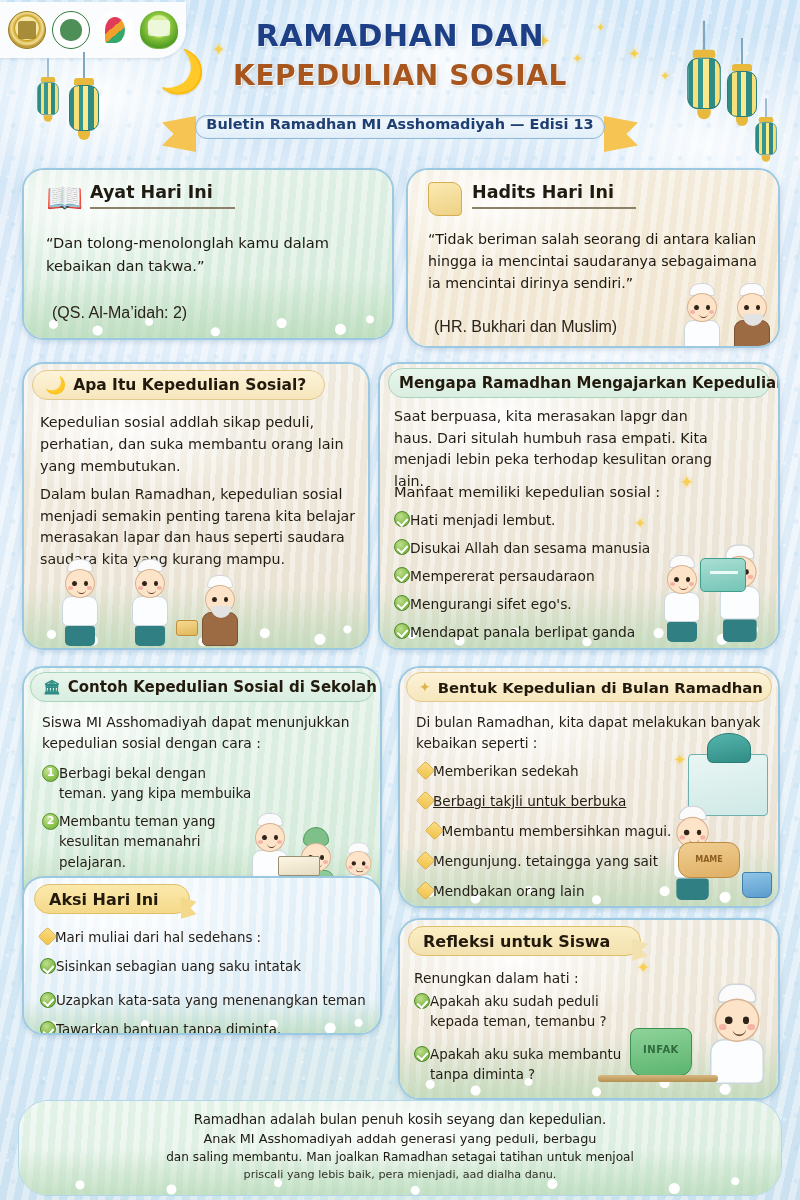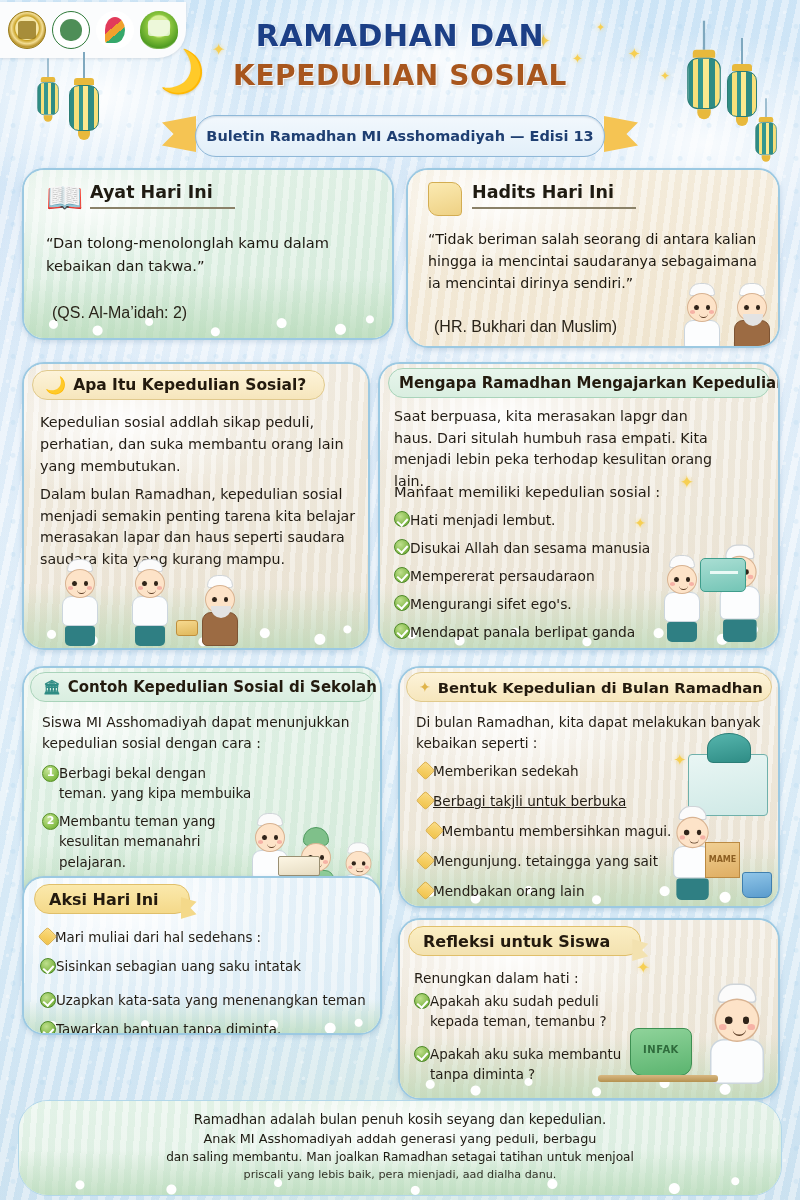--- a/index.html
+++ b/index.html
@@ -75,25 +75,25 @@
     font-weight: bold;
     font-size: 28px;
     letter-spacing: .6px;
     margin-top: 6px;
     color: #a8561d;
     text-shadow: 1px 1px 0 rgba(255,255,255,.85), 2px 2px 3px rgba(120,70,20,.22);
   }
 
   .subtitle-ribbon {
     position: absolute; left: 50%; transform: translateX(-50%);
-    top: 115px; width: 410px; height: 42px;
+    top: 115px; width: 410px; height: 24px;
     background: linear-gradient(180deg,#f2f8fd,#e2eff9);
     border: 1.6px solid #8fb8d8;
     border-radius: 22px;
-    display: flex; align-items: center; justify-content: center;
+    display: flex; align-items: flex-start; justify-content: center;
     box-shadow: 0 1px 2px rgba(40,80,120,.18) inset;
   }
   .subtitle-ribbon span {
     font-family: "DejaVu Sans", sans-serif;
     font-weight: bold; font-size: 14.5px; color: #1f3f72;
   }
   .ribbon-tail { position:absolute; top:116px; width:34px; height:36px; }
   .ribbon-tail.left  { left: 162px; background:#f5c453; clip-path: polygon(100% 0,100% 100%,0 82%,34% 50%,0 18%); }
   .ribbon-tail.right { right:162px; background:#f5c453; clip-path: polygon(0 0,0 100%,100% 82%,66% 50%,100% 18%); }
 
@@ -243,21 +243,21 @@
   .elder .beard { position:absolute; left:5px; top:20px; width:20px; height:12px; background:#e3e3e3; border-radius:0 0 12px 12px; }
   .elder .torso { background:#9c6b43; border-color:#7d5434; }
 
   .box-infak {
     position:absolute; width:46px; height:34px; border-radius:5px;
     background: linear-gradient(170deg,#a9ded3,#74c5b6);
     border:1.6px solid #3f9d8c;
   }
   .box-infak::after { content:""; position:absolute; left:9px; top:12px; width:28px; height:3px; background:#eafaf6; }
   .box-mame {
-    position:absolute; width:35px; height:36px; border-radius:0;
+    position:absolute; width:62px; height:36px; border-radius:12px;
     background: linear-gradient(170deg,#f0cf93,#dfae63);
     border:1.6px solid #bb8a43;
   }
   .box-mame .lbl { position:absolute; left:0; right:0; top:12px; text-align:center; font-size:8px; font-weight:bold; color:#8c5f22; font-family:"DejaVu Sans",sans-serif; }
   .jar-infak {
     position:absolute; width:62px; height:48px; border-radius:8px 8px 12px 12px;
     background: linear-gradient(170deg,#8fd39a,#5bb46f);
     border:1.8px solid #3d8f52;
   }
   .jar-infak .lbl { position:absolute; left:0; right:0; top:15px; text-align:center; font-size:10px; font-weight:bold; color:#2f6b3c; font-family:"DejaVu Sans",sans-serif; letter-spacing:.5px; }

